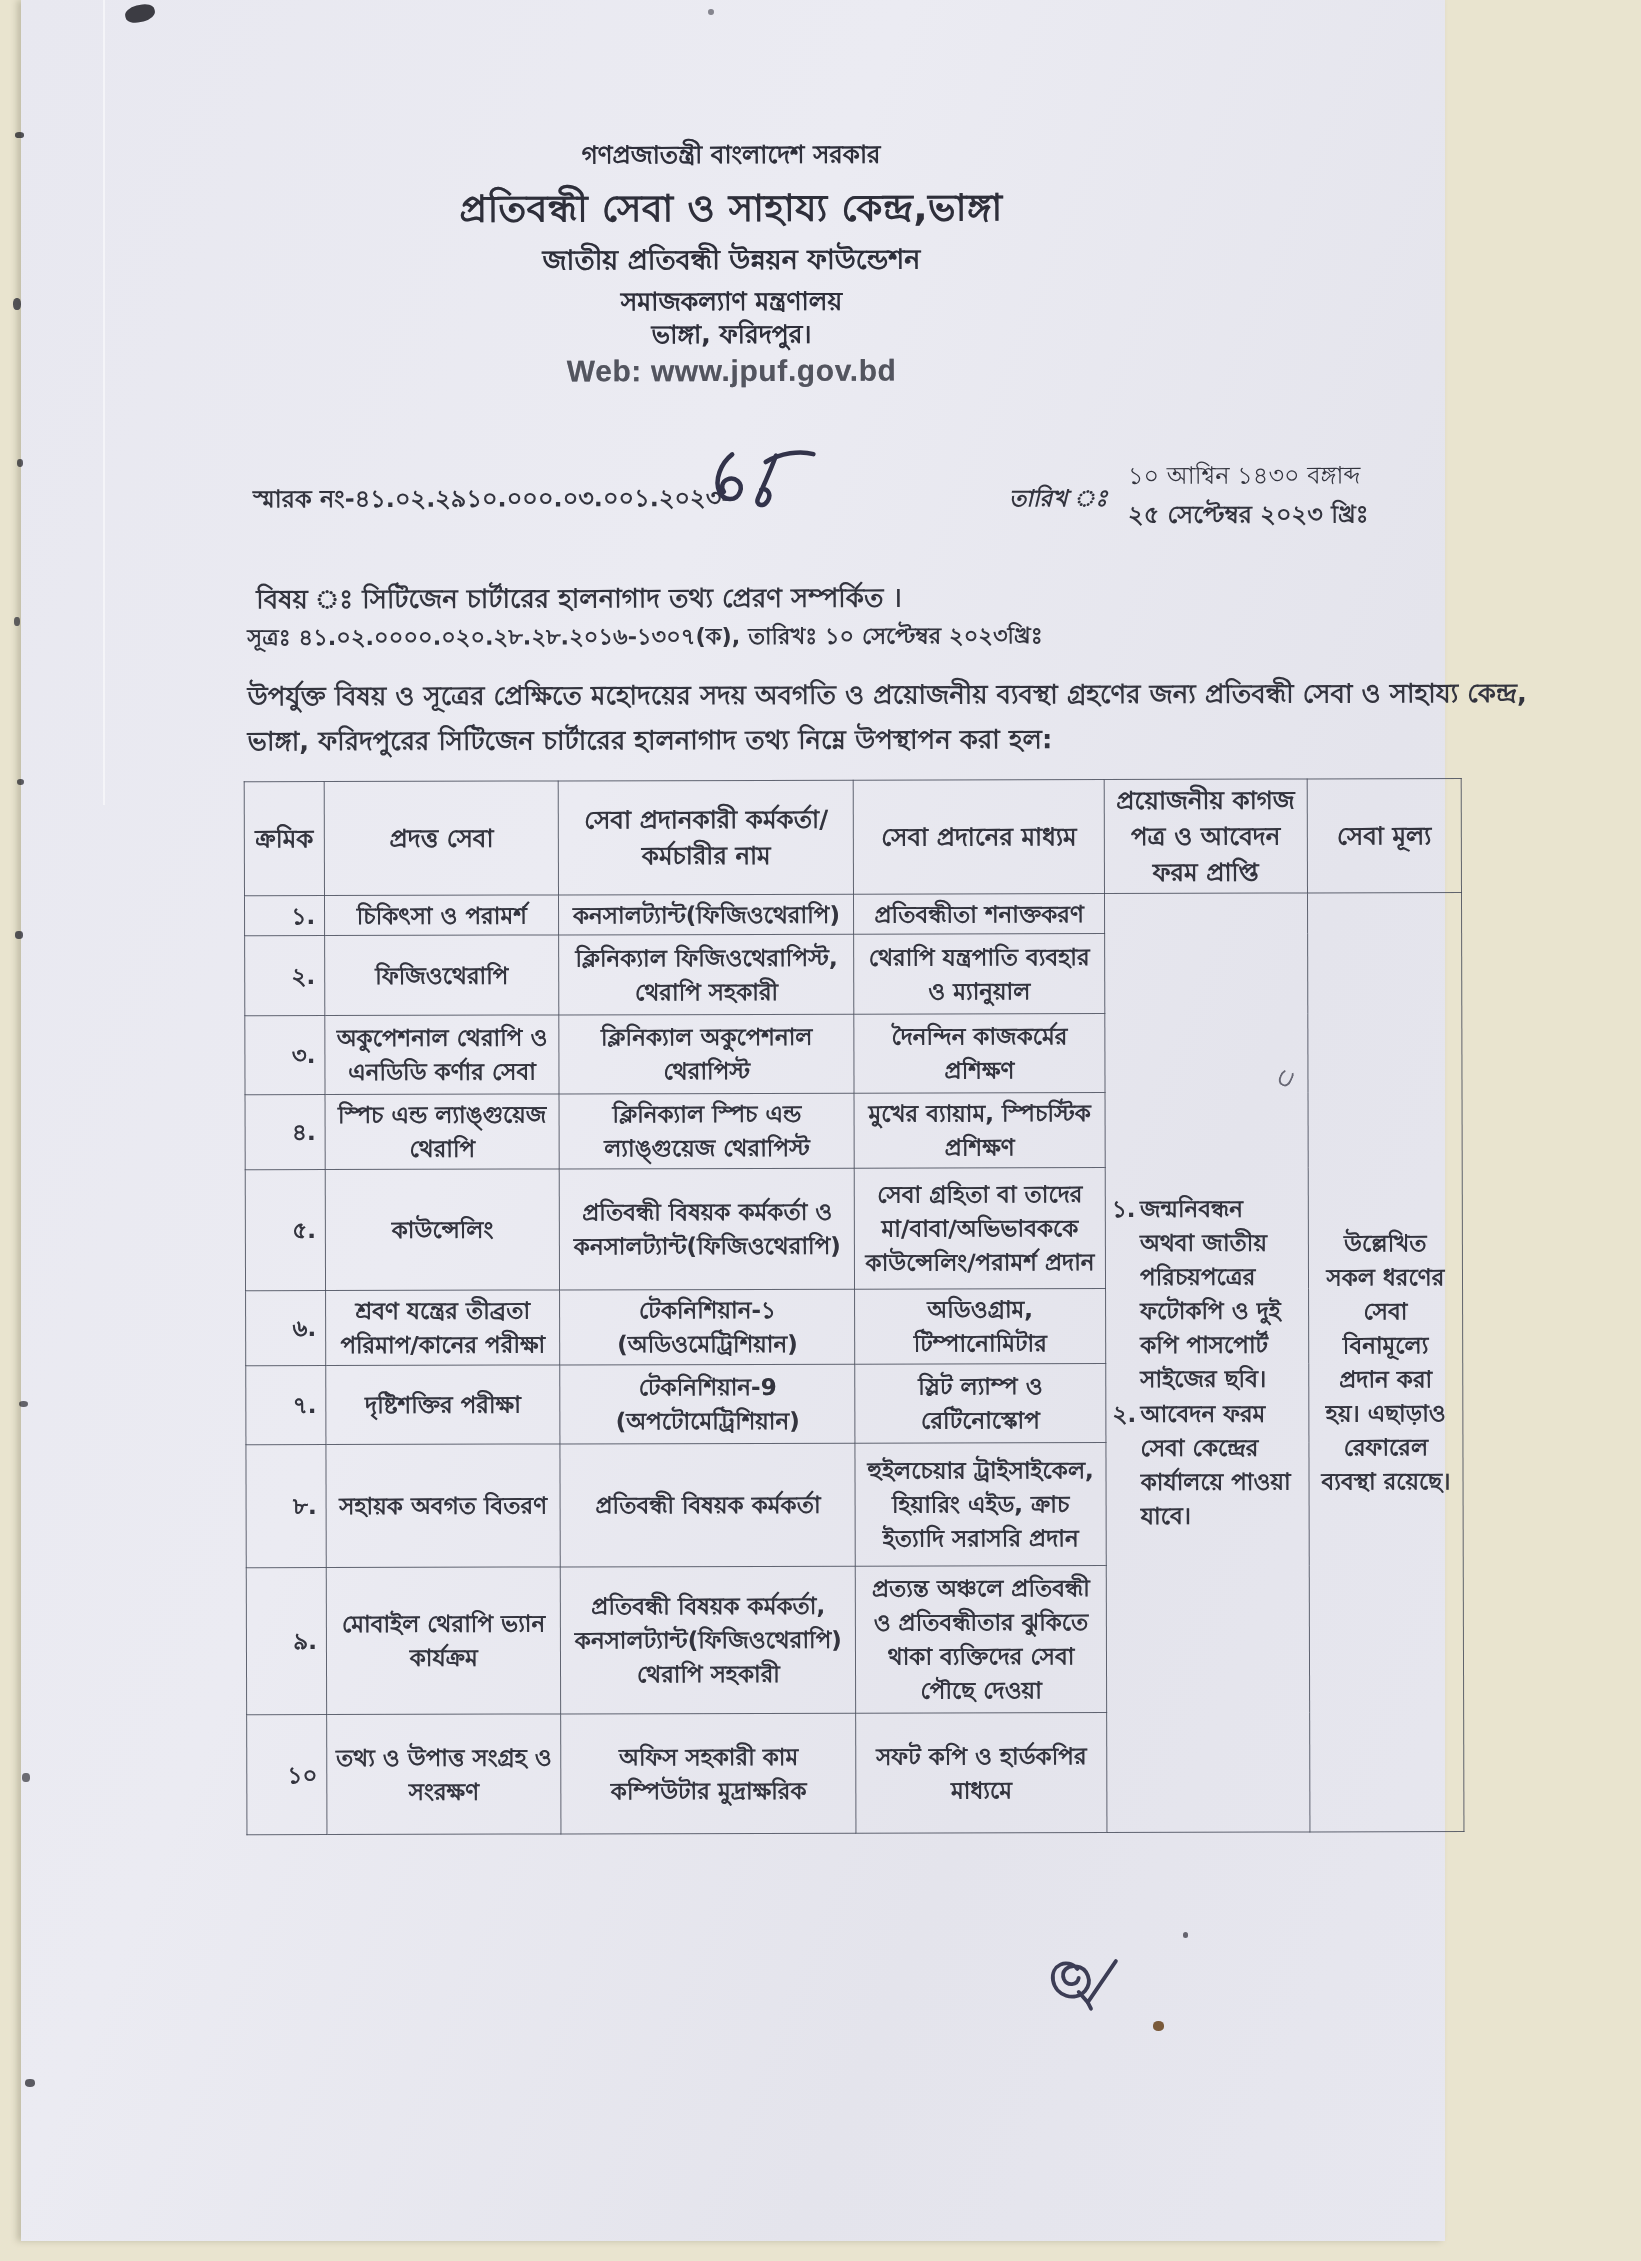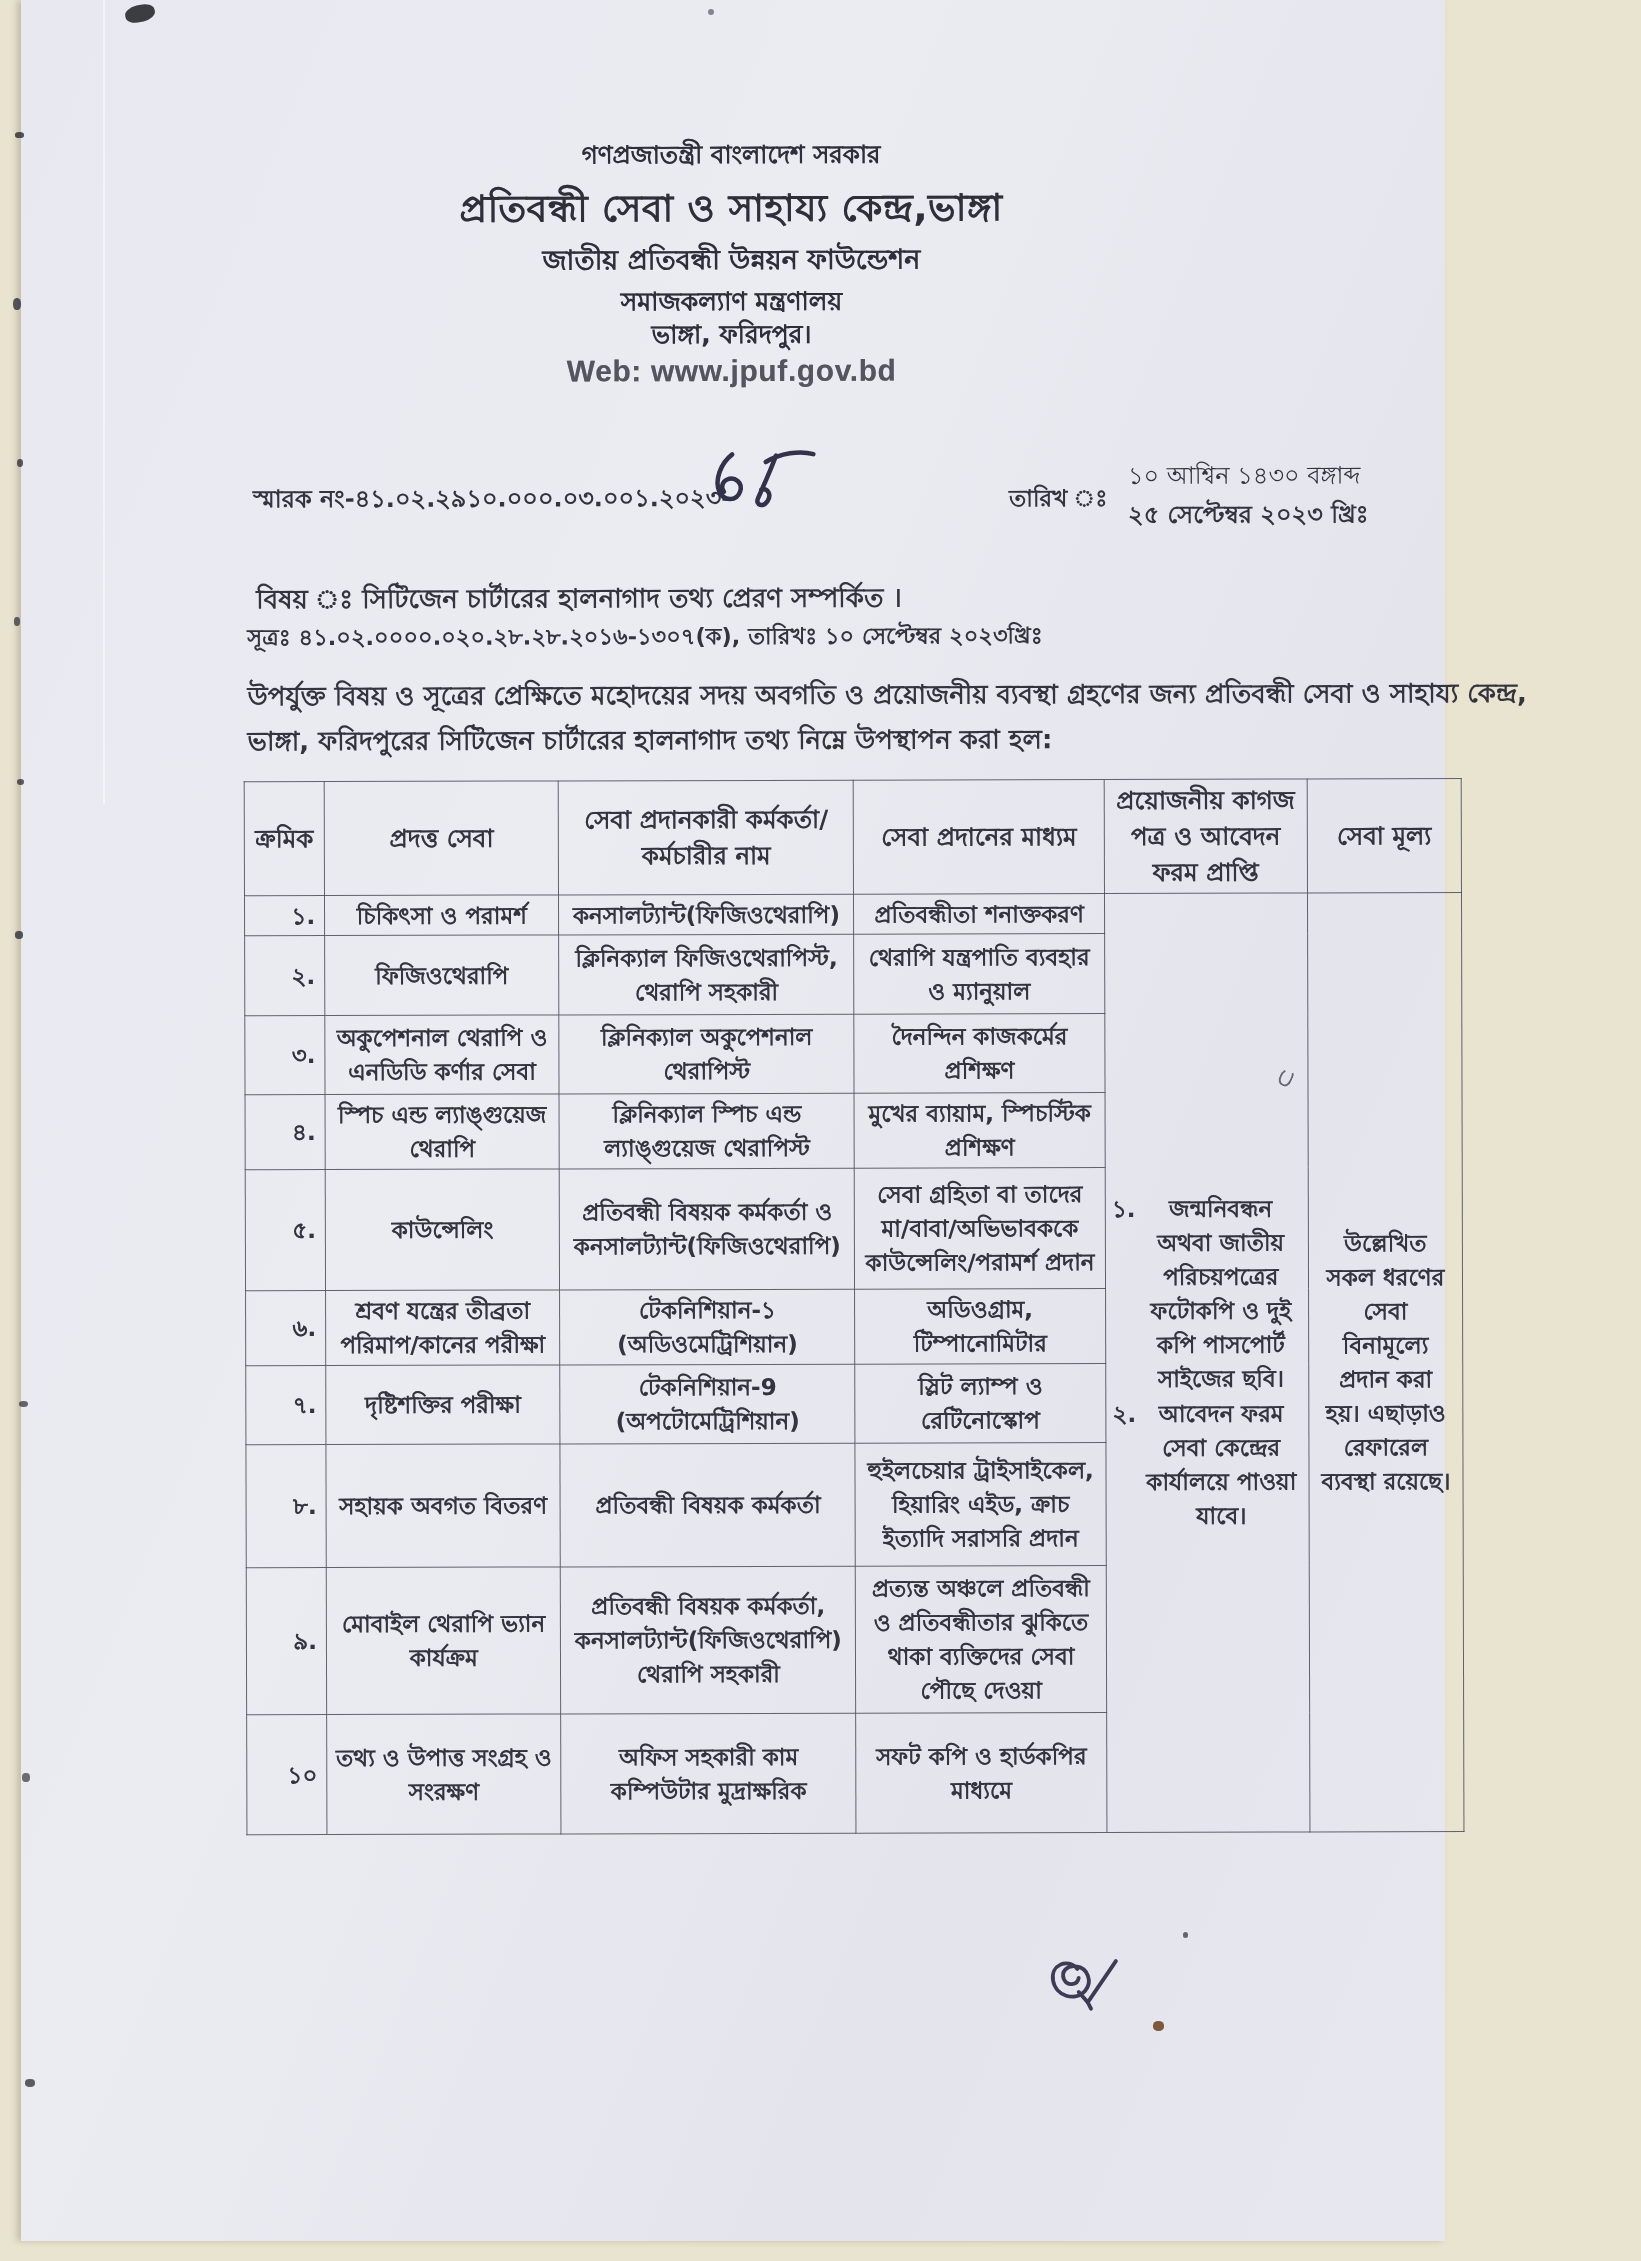--- a/index.html
+++ b/index.html
@@ -21,21 +21,21 @@
   .h2{top:179px;font-size:37px;font-weight:700;letter-spacing:0.6px;}
   .h3{top:239px;font-size:27px;font-weight:700;}
   .h4{top:282px;font-size:25px;font-weight:700;}
   .h5{top:315px;font-size:25px;font-weight:700;}
   .h-web{top:354px;font-size:30px;font-weight:700;color:#53555f;
          font-family:"Liberation Sans",sans-serif;letter-spacing:0.6px;}
 
   
   .memo-label{position:absolute;left:233px;top:479px;font-size:24px;font-weight:700;white-space:nowrap;}
   .hand-num{position:absolute;left:684px;top:444px;width:116px;height:71px;}
-  .date-label{position:absolute;left:989px;top:481px;font-size:23px;font-weight:700;white-space:nowrap;}
+  .date-label{position:absolute;left:989px;top:481px;font-size:23px;font-weight:700;white-space:nowrap;font-style:italic;}
   .date-1{position:absolute;left:1108px;top:458px;font-size:24px;font-weight:400;white-space:nowrap;}
   .date-2{position:absolute;left:1108px;top:497px;font-size:24px;font-weight:700;white-space:nowrap;}
 
   .subject{position:absolute;left:236px;top:578px;font-size:26px;font-weight:700;white-space:nowrap;}
   .reference{position:absolute;left:227px;top:619px;font-size:22.5px;font-weight:700;white-space:nowrap;}
   .body-l1{position:absolute;left:227px;top:675px;font-size:26px;font-weight:600;white-space:nowrap;}
   .body-l2{position:absolute;left:227px;top:720px;font-size:26px;font-weight:600;white-space:nowrap;}
 
   
   table.charter{
@@ -47,21 +47,21 @@
     text-align:center;vertical-align:middle;
     font-size:23px;line-height:34px;font-weight:600;color:#33343e;
     padding:2.6px 5.1px;overflow:hidden;
     text-shadow:0 0 0.6px rgba(55,55,70,.35);
   }
   .charter thead th{font-size:24.5px;line-height:36px;font-weight:700;}
   .sl-cell{text-align:right !important;padding-right:9px !important;}
   .docs-cell{vertical-align:middle;padding:3.9px 6.4px !important;}
   .doc-item{display:flex;align-items:flex-start;margin:0 0 1.3px 0;}
   .doc-num{flex:0 0 28px;text-align:left;}
-  .doc-text{flex:1;text-align:center;}
+  .doc-text{flex:1;text-align:left;}
   .fee-cell{padding:3.9px 10.3px !important;}
 
   
   .signature{position:absolute;left:1016px;top:1948px;width:97px;height:77px;}
   .stray-pen{position:absolute;left:1258px;top:1070px;width:9px;height:14px;
              border:2.6px solid #4a4a58;border-radius:60% 40% 50% 50%;
              border-top-color:transparent;transform:rotate(24deg);opacity:.8;}
 
   
   .speck{position:absolute;border-radius:45%;}

